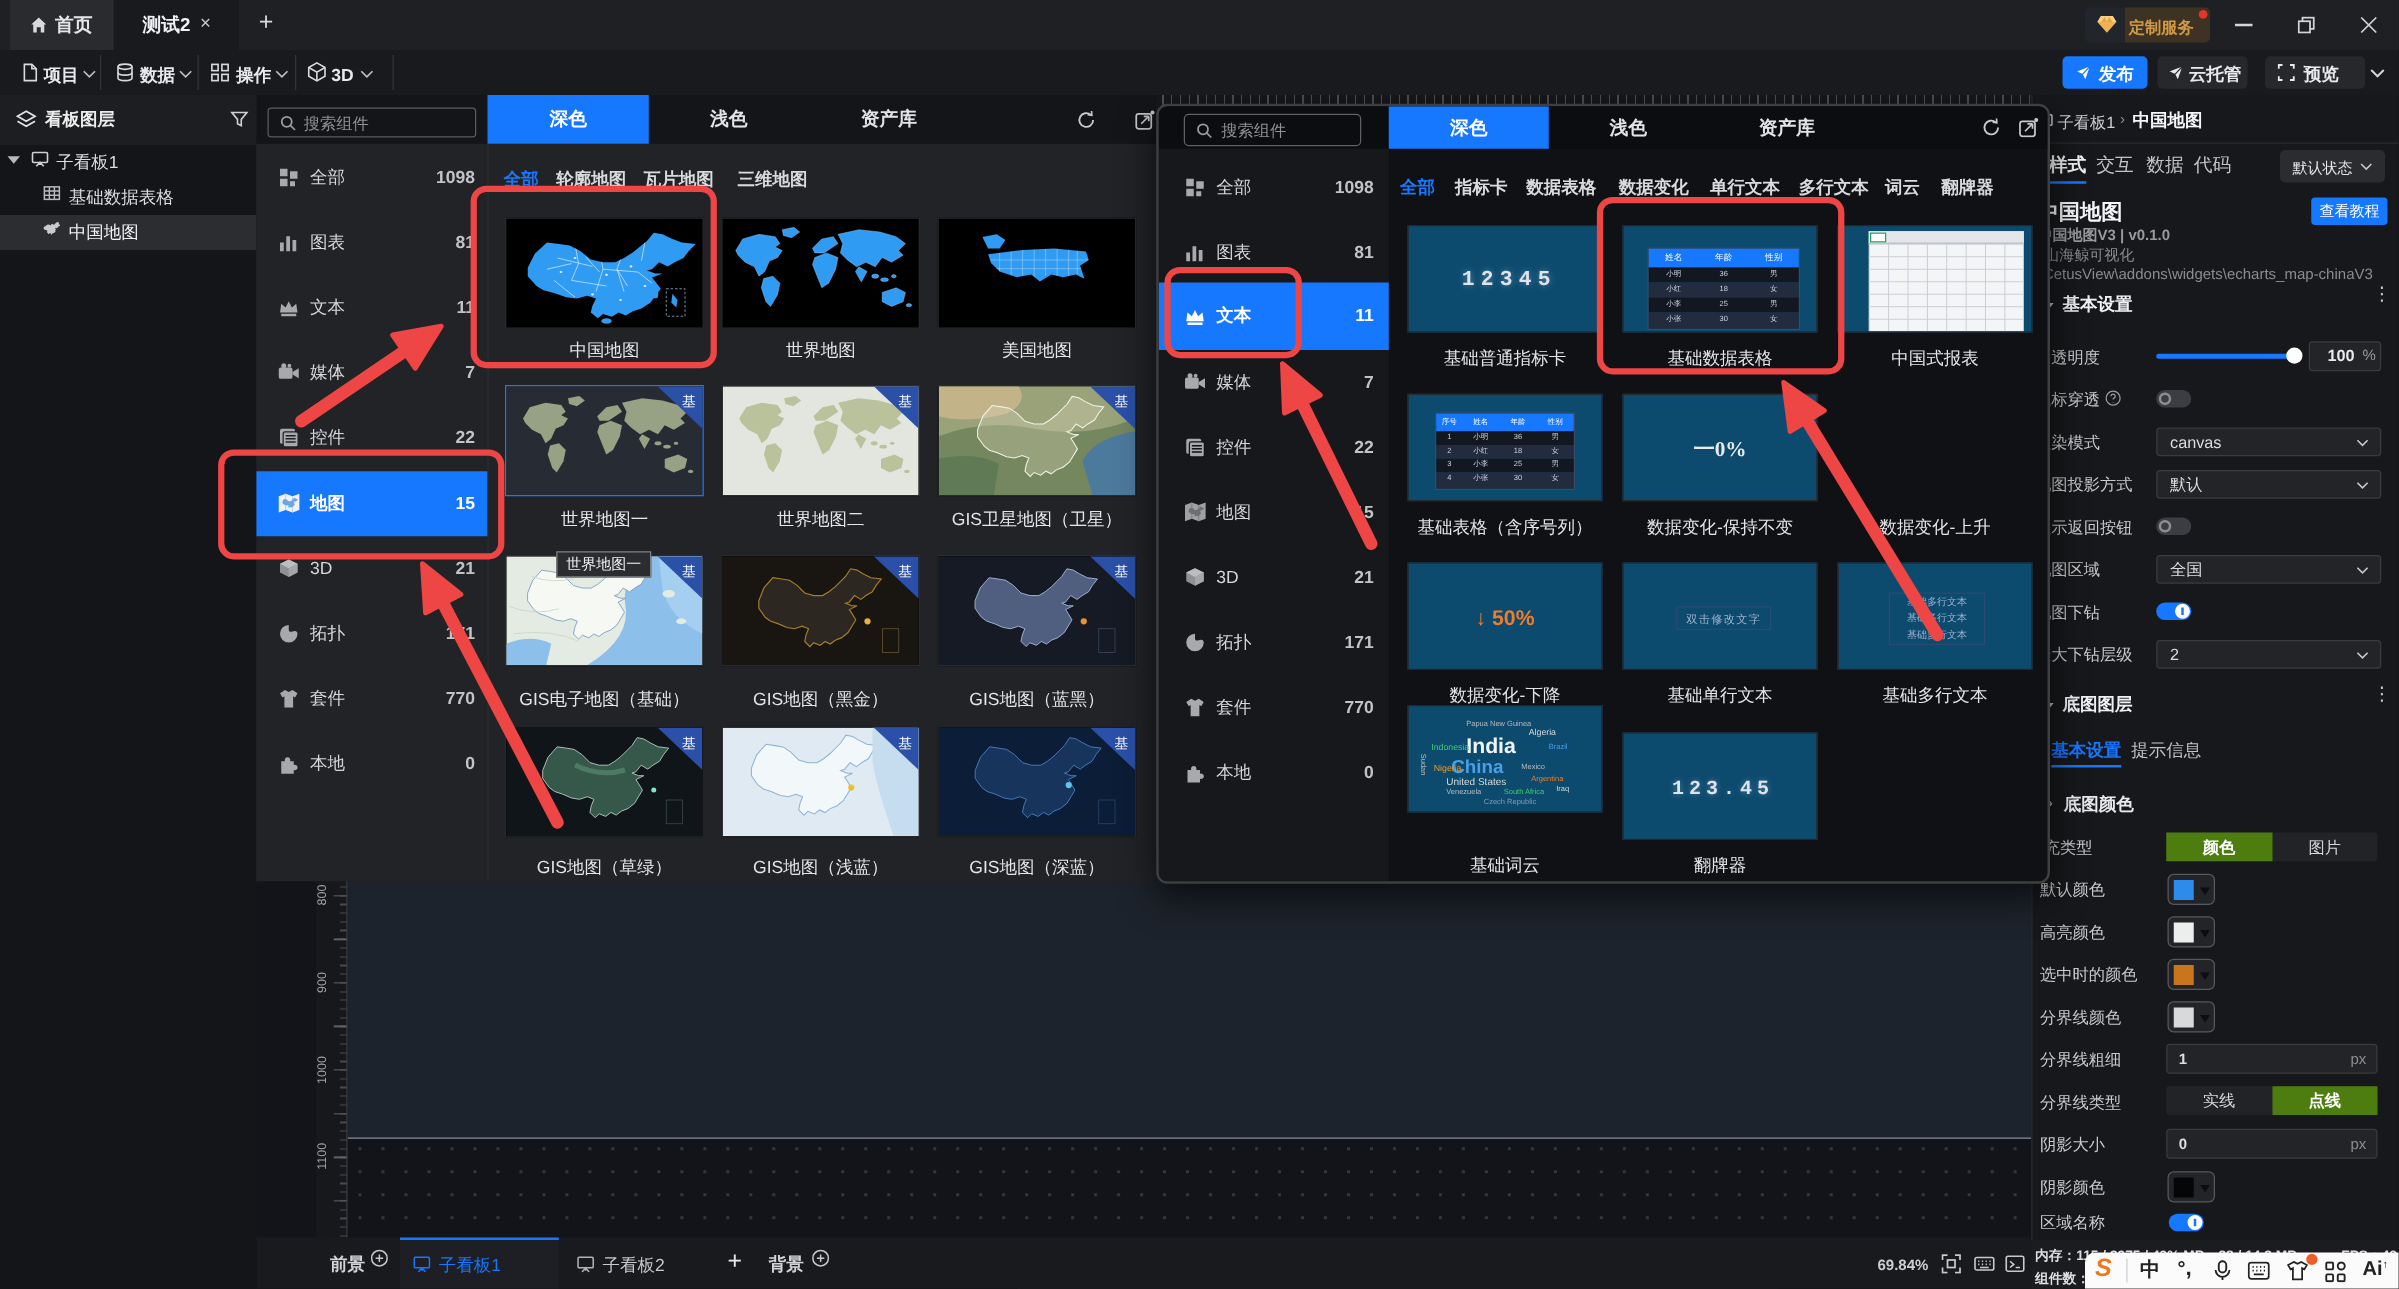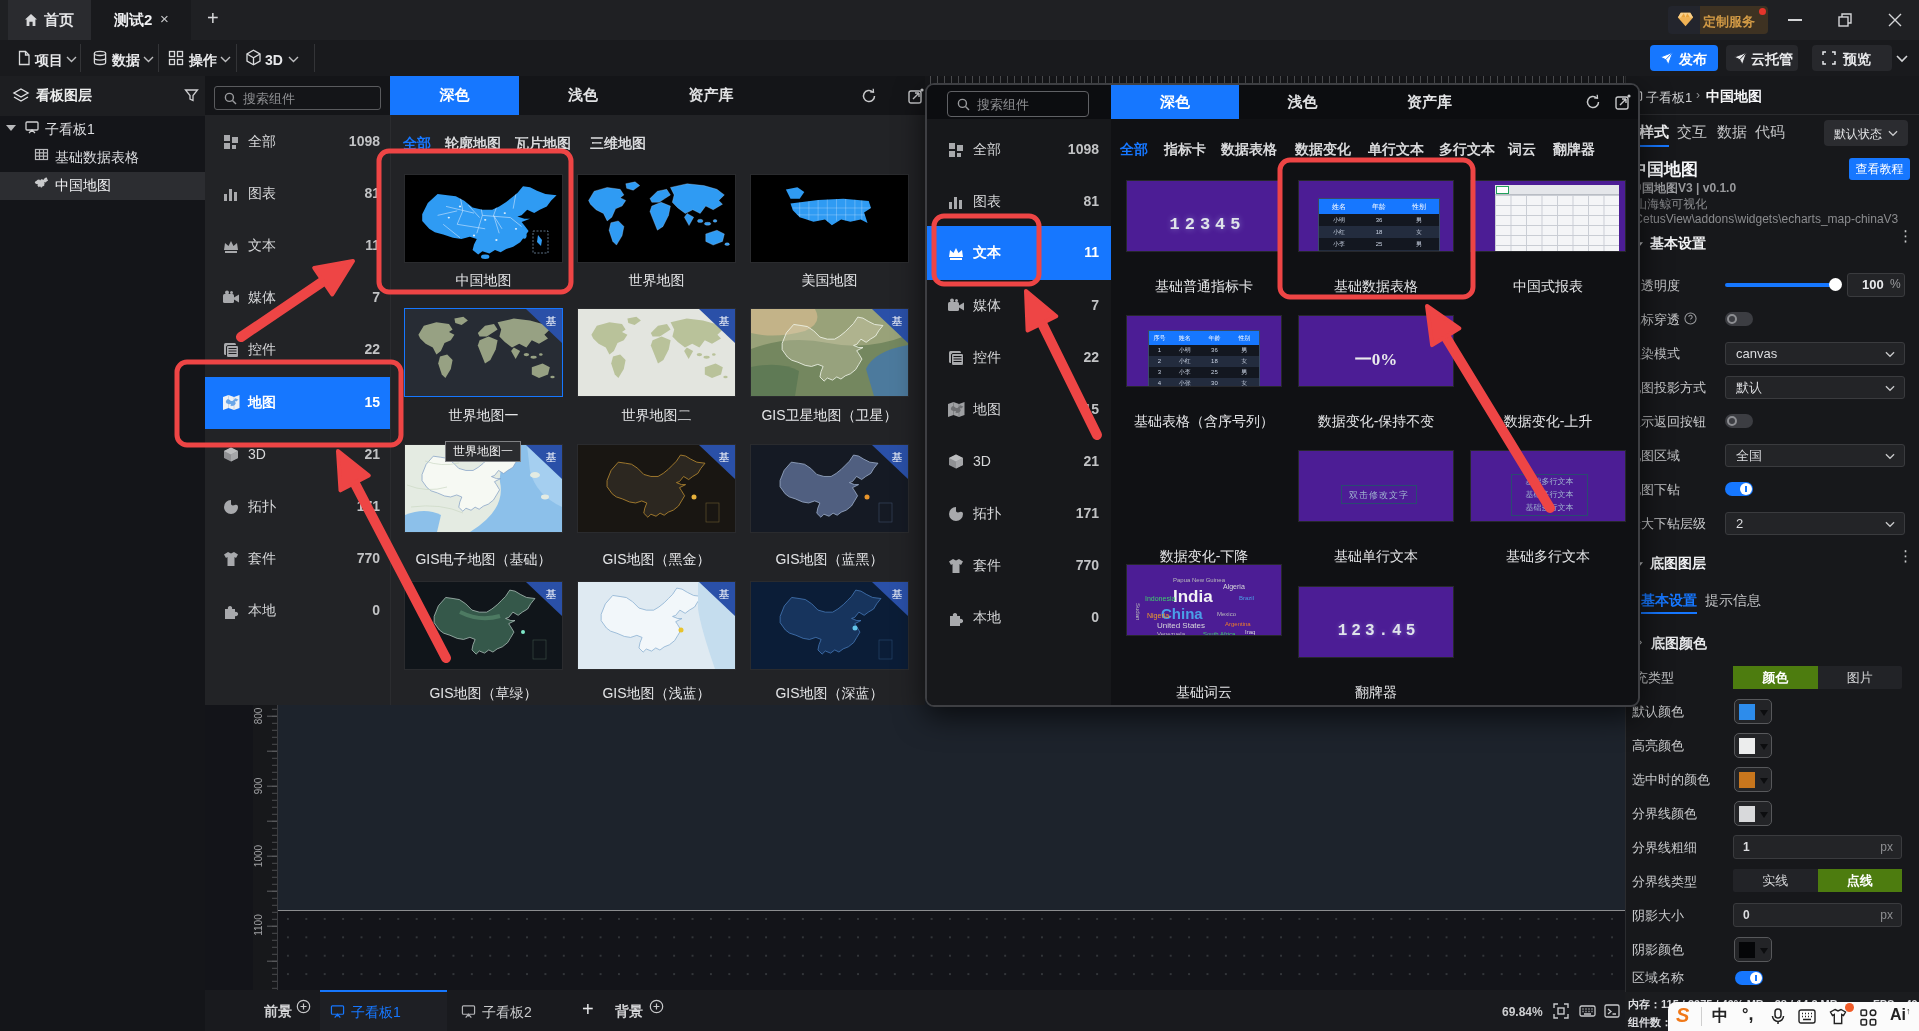--- a/index.html
+++ b/index.html
@@ -137,21 +137,21 @@
     .cat .ic { position:absolute; left:17px; top:17px; }
     .cat .tx { position:absolute; left:43px; top:17px; font-size:14px; color:#d6d7d9; }
     .cat .ct { position:absolute; right:10px; top:17px; font-size:14px; color:#c2c3c5; font-weight:700; }
     .thumb { position:absolute; width:159px; height:89px; background:#000; border:1px solid #2a2b2e; overflow:hidden; }
     .tlabel { position:absolute; width:159px; text-align:center; font-size:14px; color:#e4e5e7; }
     .badge { position:absolute; right:0; top:0; }
     .pcat { position:absolute; left:0; width:186px; height:52px; }
     .pcat .ic { position:absolute; left:20px; top:17px; }
     .pcat .tx { position:absolute; left:46px; top:17px; font-size:14px; color:#d6d7d9; }
     .pcat .ct { position:absolute; right:14px; top:17px; font-size:14px; color:#c2c3c5; font-weight:700; }
-    .pthumb { position:absolute; width:156px; height:72px; background:#4c1d95; border:1px solid #27282c; overflow:hidden; }
+    .pthumb { position:absolute; width:156px; height:86px; background:#0c4a6e; border:1px solid #27282c; overflow:hidden; }
     .plabel { position:absolute; width:156px; text-align:center; font-size:14px; color:#e4e5e7; }
   </style>
   <div class="abs" id="panel1" style="left:205px;top:76px;width:720px;height:629px;background:#222326;overflow:hidden;">
 
     <div class="abs" style="left:0;top:0;width:720px;height:39px;background:#141518;"></div>
     <div class="abs" style="left:9px;top:10px;width:167px;height:24px;border:1px solid #5a5b5e;border-radius:3px;"></div>
     <svg class="abs" style="left:19px;top:16px;" width="13" height="13" viewBox="0 0 13 13" fill="none" stroke="#9a9b9e" stroke-width="1.4">
         <circle cx="5.4" cy="5.4" r="4"></circle>
         <path d="M8.5 8.5 L12 12"></path>
       </svg>
@@ -773,20 +773,23 @@
           </div>
       </div>
     </div>
     <div class="plabel" style="left:199px;top:328px;">基础表格（含序号列）</div>
     <div class="pthumb" style="left:371px;top:230px;font-family:Liberation Serif, serif;">
       <div class="abs" style="left:0;top:0;width:154px;height:87px;display:flex;align-items:center;justify-content:center;font-size:17px;font-weight:700;color:#e9eaec;">一0%</div>
     </div>
     <div class="plabel" style="left:371px;top:328px;">数据变化-保持不变</div>
     <div class="plabel" style="left:543px;top:328px;">数据变化-上升</div>
 
+    <div class="pthumb" style="left:199px;top:365px;">
+      <div class="abs" style="left:0;top:0;width:154px;height:87px;display:flex;align-items:center;justify-content:center;font-size:17px;font-weight:700;color:#ed7d2b;">↓ 50%</div>
+    </div>
     <div class="plabel" style="left:199px;top:463px;">数据变化-下降</div>
     <div class="pthumb" style="left:371px;top:365px;">
       <div class="abs" style="left:42px;top:34px;width:76px;height:19px;border:1px solid #2a4a72;color:#9fb3cf;font-size:9px;line-height:18px;text-align:center;letter-spacing:1px;">双击修改文字</div>
     </div>
     <div class="plabel" style="left:371px;top:463px;">基础单行文本</div>
     <div class="pthumb" style="left:543px;top:365px;">
       <div class="abs" style="left:40px;top:23px;width:77px;height:42px;border:1px solid #2a4a72;color:#9fb3cf;font-size:8px;line-height:13px;text-align:center;">基础多行文本<br>基础多行文本<br>基础多行文本</div>
     </div>
     <div class="plabel" style="left:543px;top:463px;">基础多行文本</div>
 

